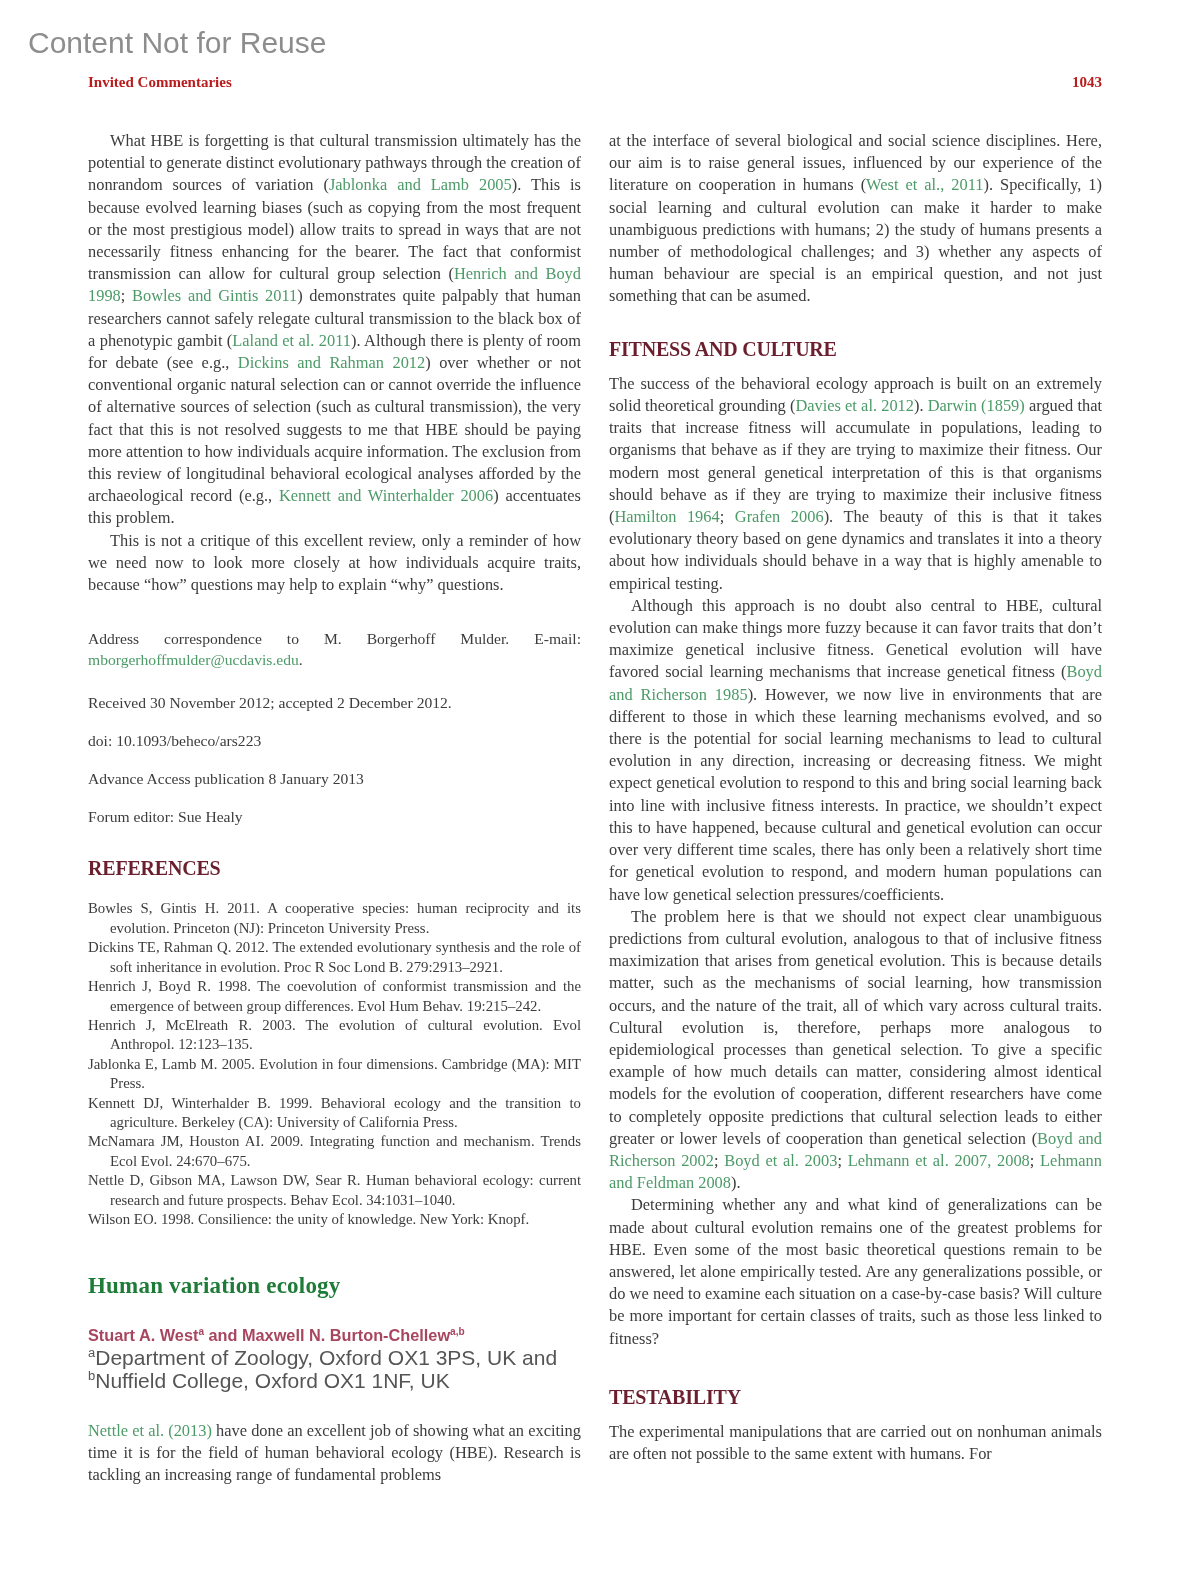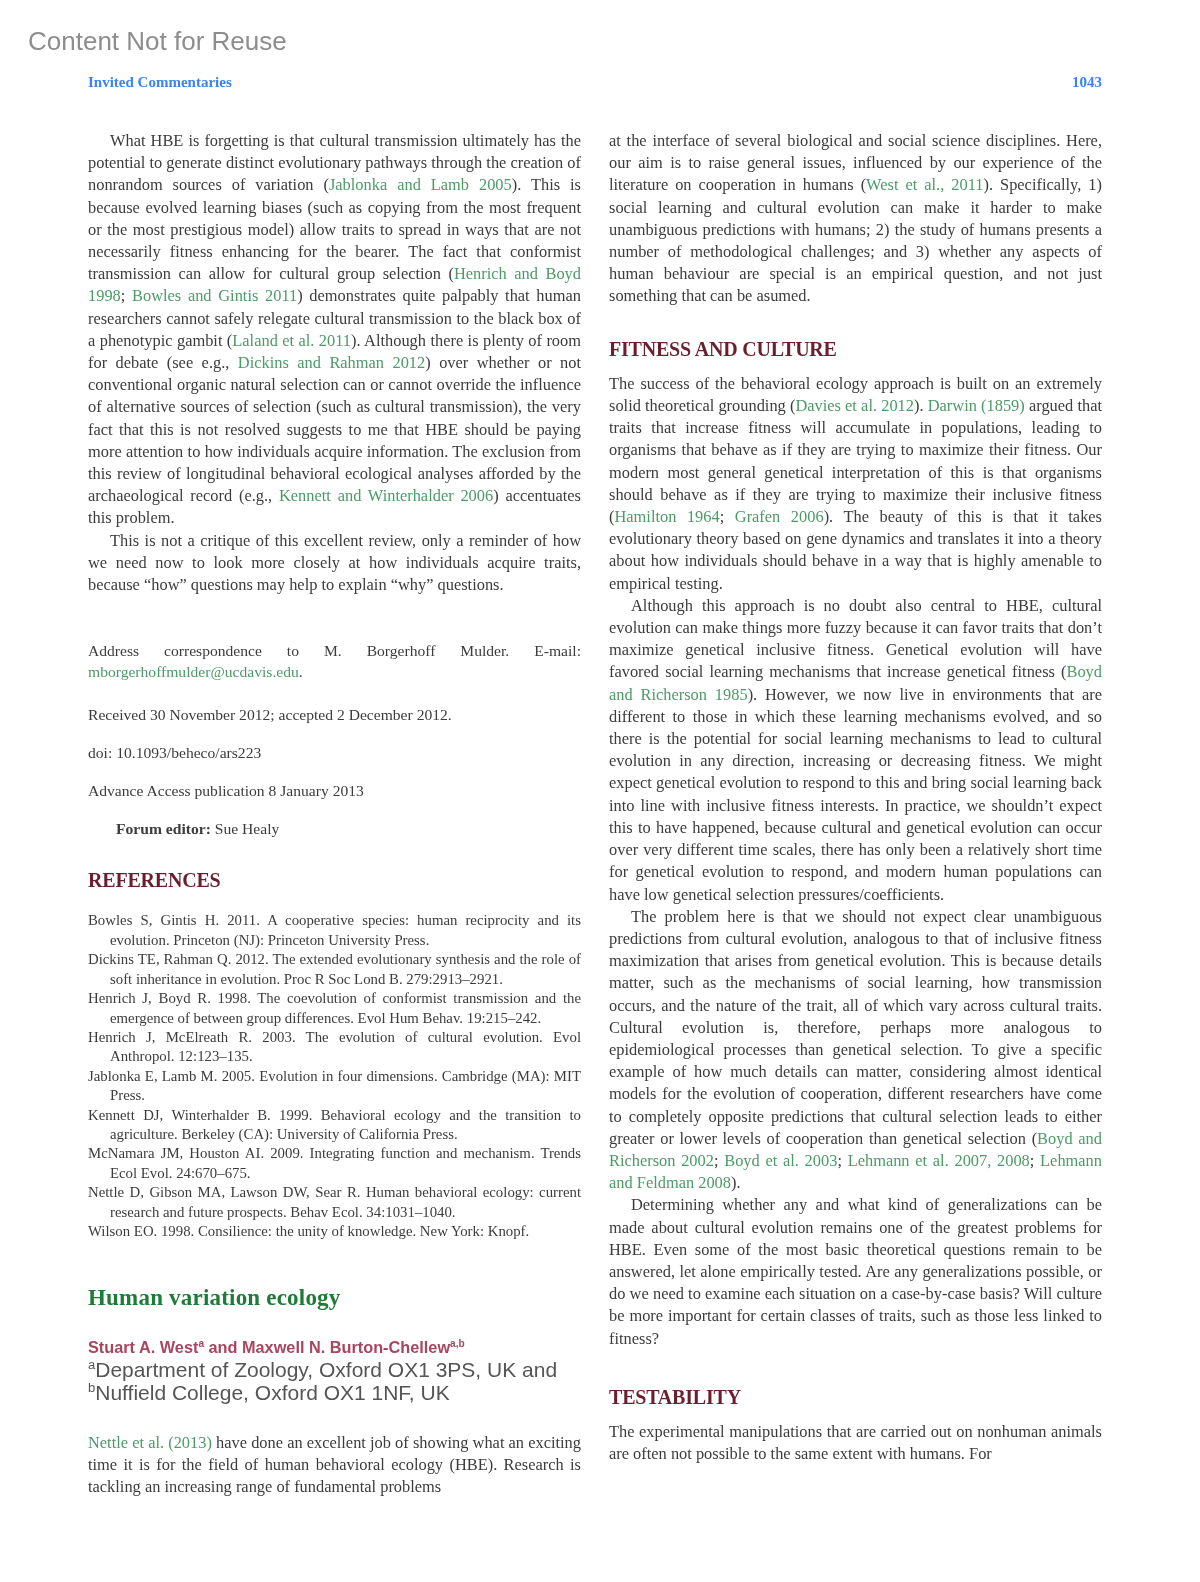--- a/index.html
+++ b/index.html
@@ -3,36 +3,36 @@
 <meta charset="utf-8">
 <style>
   html,body{margin:0;padding:0;}
   body{
     width:1200px;height:1582px;background:#ffffff;position:relative;
     font-family:"Liberation Serif", serif;color:#3c3c3c;overflow:hidden;
     --green:#4c9a67;--maroon:#6b1f2e;--titlegreen:#1e7b38;--authorred:#a8455f;
   }
   .watermark{
     position:absolute;left:28px;top:26px;
-    font-family:"Liberation Sans", sans-serif;font-size:26px;color:#8d8d8d;
+    font-family:"Liberation Sans", sans-serif;font-size:30px;color:#8d8d8d;
   }
   .page-header{
     position:absolute;left:88px;top:74px;width:1014px;
     display:flex;justify-content:space-between;
-    font-size:15px;font-weight:bold;color:#3b82f6;
+    font-size:15px;font-weight:bold;color:#b91c1c;
   }
   .columns{
     position:absolute;left:88px;top:130px;width:1014px;
     display:flex;gap:28px;justify-content:flex-end;
   }
   .col{width:493px;font-size:16.4px;line-height:22.2px;text-align:justify;}
   p{margin:0;}
   .indent{text-indent:22px;}
   .meta{font-size:15.6px;line-height:21px;text-align:justify;}
-  .mt-lg{margin-top:44px;}
+  .mt-lg{margin-top:32px;}
   .mt-md{margin-top:22px;}
   .mt-sm{margin-top:17px;}
   .section-heading{
     font-family:Liberation Serif, serif;font-weight:700;font-size:20px;
     color:var(--maroon);text-align:left;letter-spacing:-0.2px;margin:30px 0 13px;
   }
   .ref{
     font-size:14.8px;line-height:19.4px;text-align:justify;
     padding-left:22px;text-indent:-22px;
   }
@@ -46,21 +46,21 @@
     font-family:"Liberation Sans", sans-serif;font-weight:700;font-size:16.3px;
     color:var(--authorred);text-align:left;margin-top:26px;
   }
   .affiliation{
     font-family:"Liberation Sans", sans-serif;font-size:21px;color:#555;
     line-height:23px;text-align:left;margin-top:0;
   }
   .intro{margin-top:28px;}
   .sg-g{color:var(--green);}
   .sg-sup{vertical-align:super;font-size:0.62em;line-height:0;}
-  .bold{font-weight:bold;margin-left:28px;}
+  .bold{font-weight:normal;}
 </style>
 </head>
 <body style="--green: #4c9a67; --maroon: #6b1f2e; --titlegreen: #1e7b38; --authorred: #a8455f;">
 
 <div class="watermark">Content Not for Reuse</div>
 
 <div class="page-header">
   <span>Invited Commentaries</span>
   <span>1043</span>
 </div>

